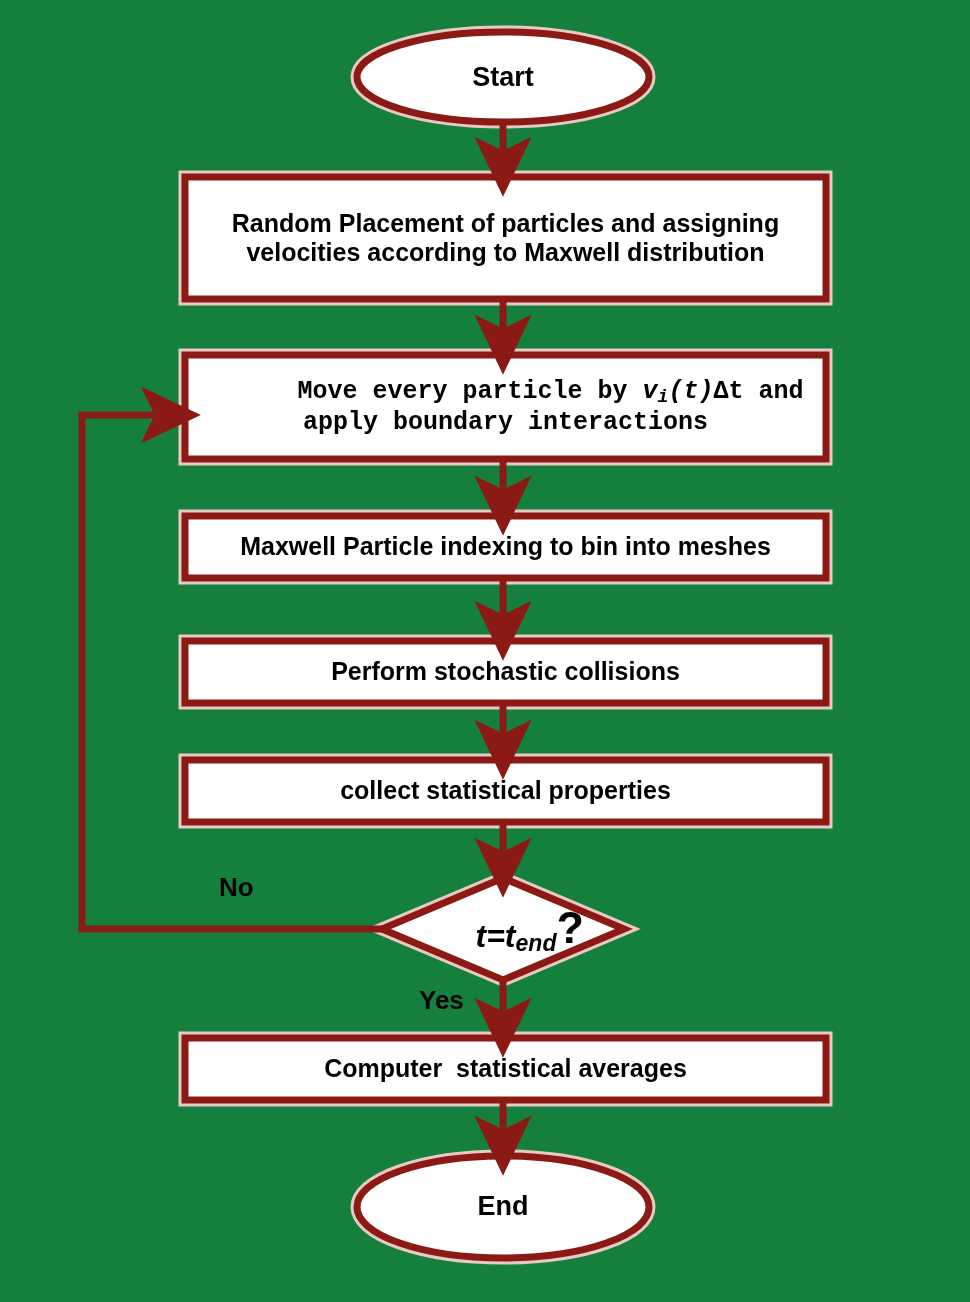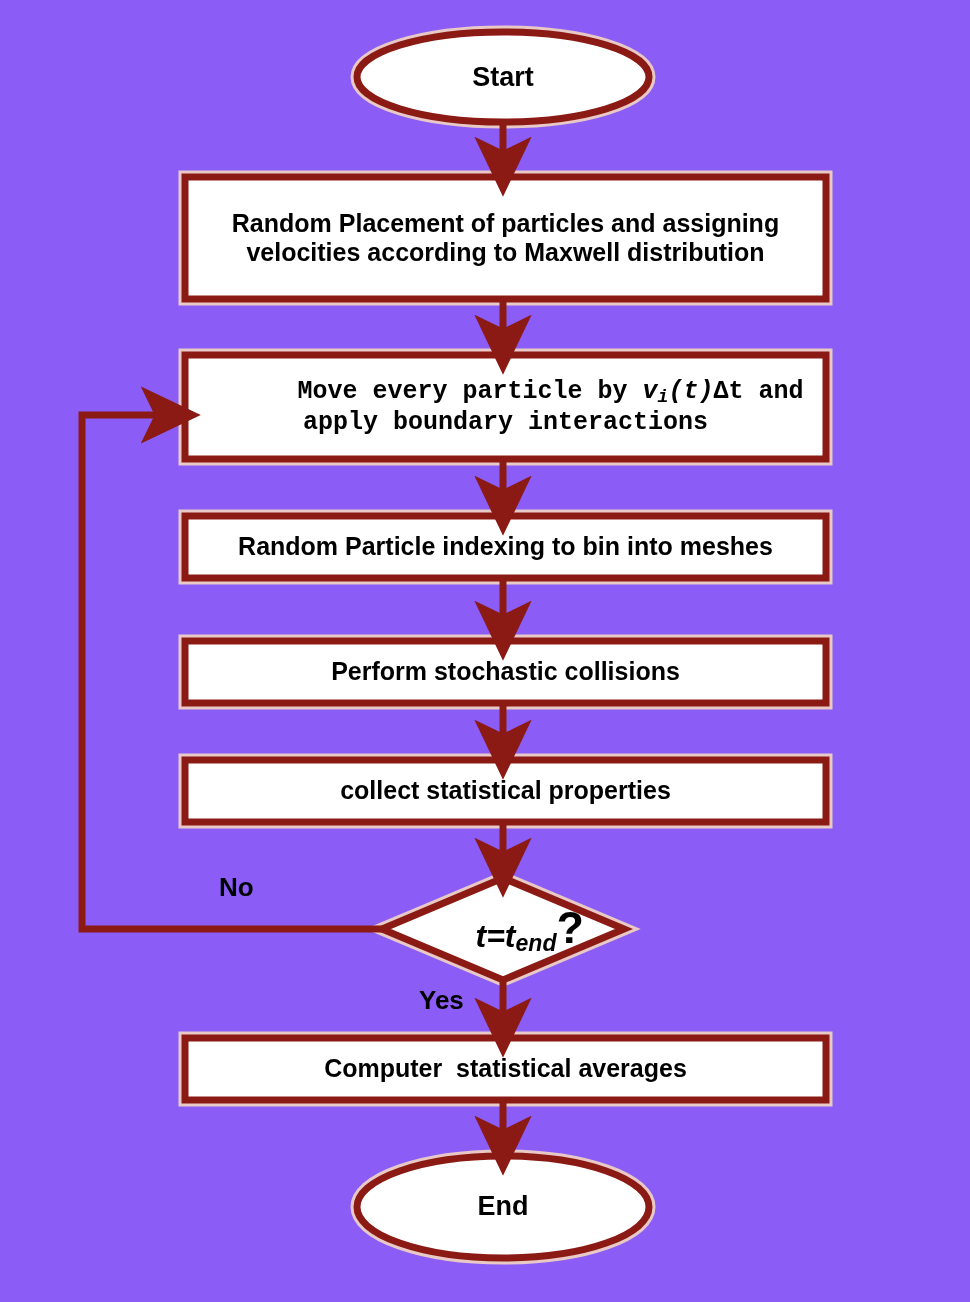--- a/index.html
+++ b/index.html
@@ -8,21 +8,21 @@
     padding: 0;
     background: #ffffff;
   }
   body {
     font-family: "Liberation Sans", sans-serif;
   }
   #flowchart-root {
     position: relative;
     width: 970px;
     height: 1302px;
-    background: #8b5cf6;
+    background: #15803d;
     overflow: hidden;
   }
   #flow-svg {
     position: absolute;
     left: 0;
     top: 0;
     width: 970px;
     height: 1302px;
   }
   .node-label {
@@ -129,21 +129,21 @@
   <div class="node-label terminal-label" style="left:357px; top:33px; width:292px; height:89px;">Start</div>
 
   <div class="node-label process-label" style="left:185px; top:177px; width:641px; height:122px;">Random Placement of particles and assigning velocities according to Maxwell distribution</div>
 
   <div class="node-label process-label" style="left:185px; top:355px; width:641px; height:104px;font-family:Liberation Mono, monospace;">
     <span>
       <span>Move every particle by </span><span class="math">v</span><span class="math"><sub>i</sub></span><span class="math">(t)</span><span class="upright">Δt</span><span> and apply boundary interactions</span>
     </span>
   </div>
 
-  <div class="node-label process-label" style="left:185px; top:516px; width:641px; height:62px;">Random Particle indexing to bin into meshes</div>
+  <div class="node-label process-label" style="left:185px; top:516px; width:641px; height:62px;">Maxwell Particle indexing to bin into meshes</div>
 
   <div class="node-label process-label" style="left:185px; top:760px; width:641px; height:62px;">collect statistical properties</div>
 
   <div class="node-label process-label" style="left:185px; top:641px; width:641px; height:62px;">Perform stochastic collisions</div>
 
   <div class="node-label decision-label" style="left:398px; top:898px; width:210px; height:62px;">
     <span>
       <span class="math">t=t</span><span class="math"><sub>end</sub></span><span class="qmark">?</span>
     </span>
   </div>

